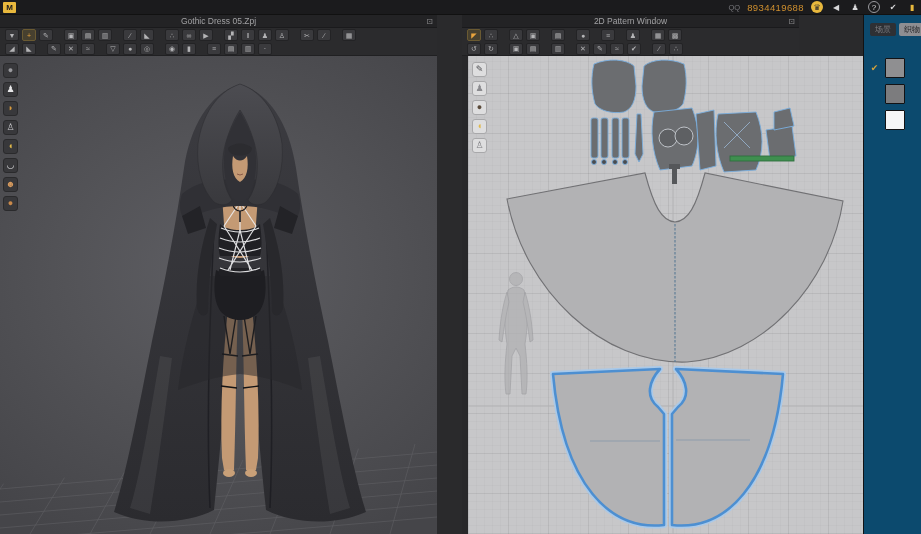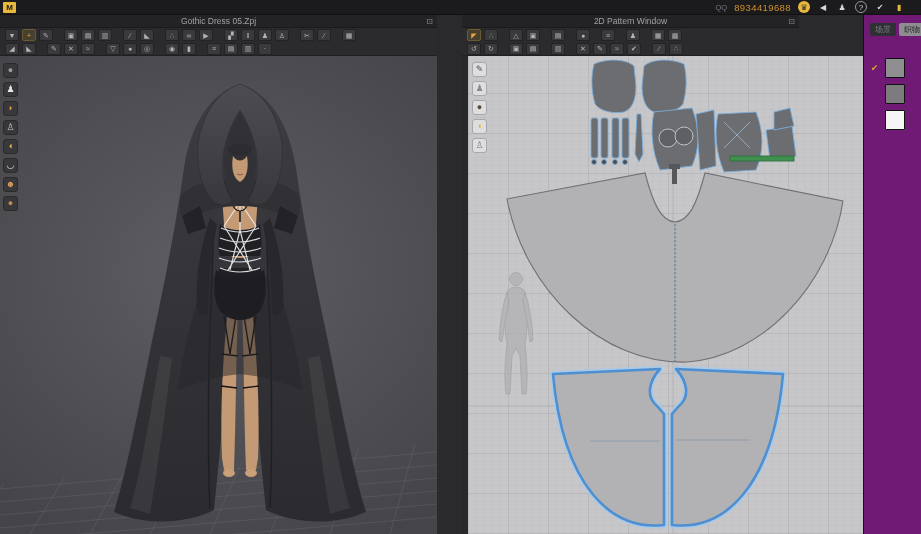--- a/index.html
+++ b/index.html
@@ -7,21 +7,21 @@
     font-family:"Liberation Sans","DejaVu Sans",sans-serif;}
   #root{position:relative;width:921px;height:534px;background:#2a2a2c}
 
   
   #menubar{position:absolute;top:0;left:0;width:921px;height:15px;background:#1b1b1d;
     display:flex;align-items:center;z-index:9;border-bottom:1px solid #111}
   .logo{width:13px;height:11px;margin:0 6px 0 3px;background:#e8b83d;color:#1b1b1d;
     font-size:8px;font-weight:bold;display:flex;align-items:center;justify-content:center;border-radius:1px}
   #menu{display:flex;align-items:center}
   .menu-item{color:#bdbdbf;font-size:9px;padding:0 7px;line-height:15px;white-space:nowrap;cursor:default}
-  #menubar-right{margin-left:auto;display:flex;align-items:center;gap:7px;padding-right:16px}
+  #menubar-right{margin-left:auto;display:flex;align-items:center;gap:7px;padding-right:3px}
   .qq-prefix{color:#76767a;font-size:7.5px}
   .qq-number{color:#cf8f2e;font-size:9.5px;font-weight:normal;letter-spacing:.4px}
   .mb-icon{min-width:12px;height:12px;display:flex;align-items:center;justify-content:center;
     font-size:8px;color:#d8d8da;border-radius:50%}
   .mb-icon.round{background:#e8b83d}
   .mb-icon.outline{border:1px solid #9a9a9e;width:12px}
 
   
   .window{position:absolute;top:15px;height:519px;background:#2c2c2e}
   .titlebar{height:13px;background:#232325;border-bottom:1px solid #1a1a1c;position:relative;
@@ -50,21 +50,21 @@
     background-image:
       repeating-linear-gradient(0deg, rgba(0,0,0,.05) 0 1px, transparent 1px 40px),
       repeating-linear-gradient(90deg, rgba(0,0,0,.05) 0 1px, transparent 1px 40px),
       repeating-linear-gradient(0deg, rgba(0,0,0,.02) 0 1px, transparent 1px 8px),
       repeating-linear-gradient(90deg, rgba(0,0,0,.02) 0 1px, transparent 1px 8px)}
   .sideicons2{position:absolute;top:6px;left:4px;display:flex;flex-direction:column;gap:4px;z-index:3}
   .sideicon2{width:15px;height:15px;background:#dededf;border:1px solid #a8a8aa;border-radius:3px;
     display:flex;align-items:center;justify-content:center;font-size:9px;line-height:1}
 
   
-  #rightpanel{position:absolute;top:15px;left:863px;width:58px;height:519px;background:#701a75;
+  #rightpanel{position:absolute;top:15px;left:863px;width:58px;height:519px;background:#0c4a6e;
     border-left:1px solid #121214}
   #panel-tabs{display:flex;gap:3px;padding:8px 4px 0 6px}
   .tab{font-size:8px;color:#7e7e82;padding:1px 5px;border-radius:2px;background:#2e3034;white-space:nowrap}
   .tab.active{background:#8e8e92;color:#1c1c1e}
   #swatchlist{margin-top:22px;display:flex;flex-direction:column;gap:6px;padding-left:5px}
   .swatch-row{display:flex;align-items:center;gap:5px}
   .check{width:11px;font-size:9px;color:#d7a43a;visibility:hidden;text-align:center}
   .swatch-row.selected .check{visibility:visible}
   .swatch{width:20px;height:20px;border:1px solid #121214;border-radius:1px}
 </style>

